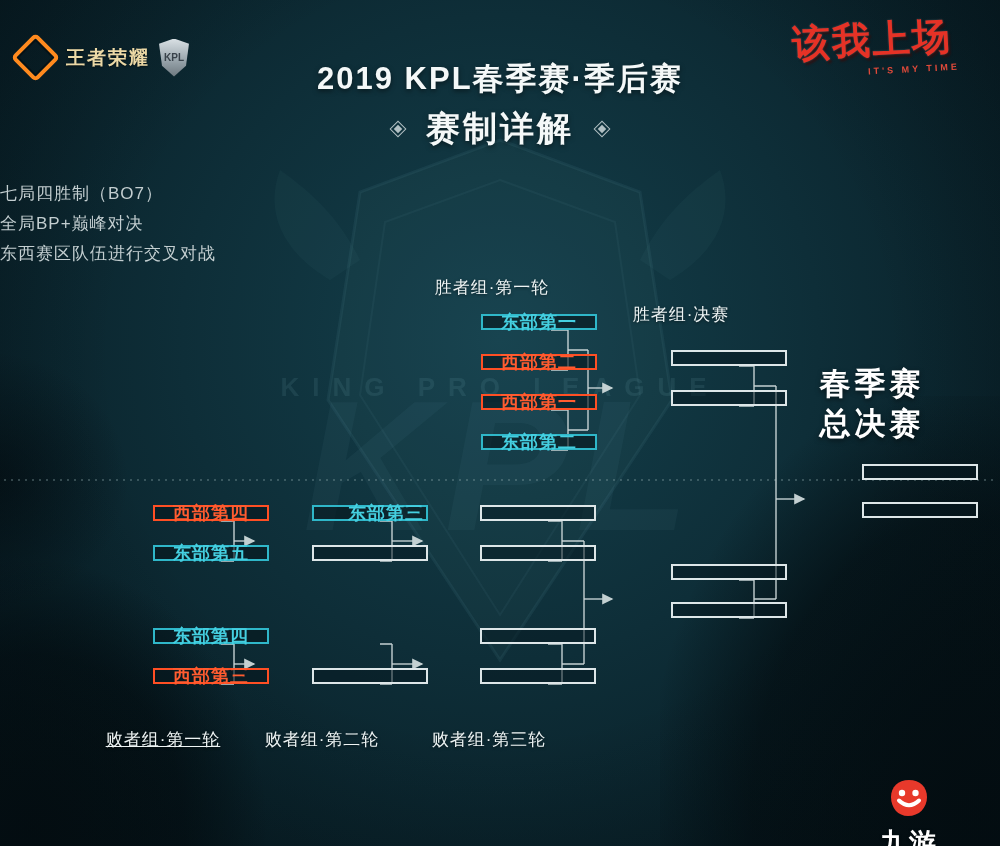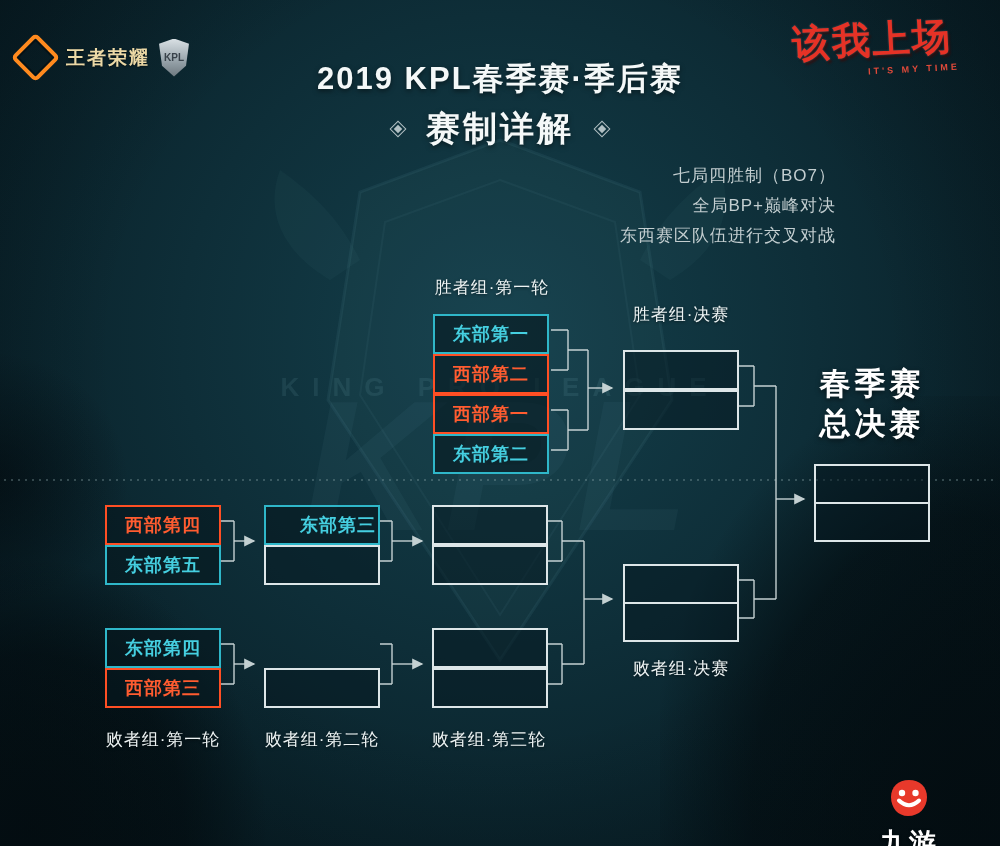--- a/index.html
+++ b/index.html
@@ -41,29 +41,29 @@
     text-shadow:0 0 2px rgba(255,255,255,0.25), 2px 3px 2px rgba(60,8,6,0.55);}
   .slogan-sub{position:absolute;left:868px;top:64px;z-index:6;transform:rotate(-3deg);
     font-size:9px;letter-spacing:3px;color:#e04a3a;font-weight:bold;}
   .title{position:absolute;left:0;top:58px;width:1000px;text-align:center;z-index:6;
     font-size:31px;font-weight:bold;color:#f4f8f8;letter-spacing:2px;text-shadow:0 2px 5px rgba(0,0,0,.5);}
   .subtitle-row{position:absolute;left:0;top:106px;width:1000px;z-index:6;
     display:flex;align-items:center;justify-content:center;gap:22px;}
   .subtitle{font-size:34px;font-weight:bold;color:#f4f8f8;letter-spacing:3px;text-shadow:0 2px 5px rgba(0,0,0,.5);}
   .orn{width:10px;height:10px;border:1px solid #cfdadc;transform:rotate(45deg);position:relative;opacity:.85;}
   .orn::after{content:"";position:absolute;inset:2px;background:#cfdadc;}
-  .rules{position:absolute;left:0;top:161px;width:836px;text-align:right;z-index:6;
+  .rules{position:absolute;left:0;top:179px;width:836px;text-align:left;z-index:6;
     font-size:17px;color:#c3ced0;line-height:30px;letter-spacing:1px;}
   
   .connectors{position:absolute;left:0;top:0;z-index:3;pointer-events:none;}
   .lines path{stroke:#cdd9da;stroke-width:1.4;fill:none;opacity:.95;}
   .dotted{stroke:#93abb0;stroke-width:1.6;stroke-dasharray:2 5;opacity:.45;fill:none;}
-  .box{position:absolute;z-index:5;width:116px;height:40px;box-sizing:border-box;border:2px solid;
+  .box{position:absolute;z-index:5;width:116px;height:16px;box-sizing:border-box;border:2px solid;
     display:flex;align-items:center;justify-content:center;
-    font-size:18px;font-weight:bold;letter-spacing:1px;background:rgba(6,24,31,0.62);}
+    font-size:18px;font-weight:bold;letter-spacing:1px;background:rgba(6,24,31,0.62);margin-left:48px;}
   .box.east{border-color:#2fb7c9;color:#45cfe0;}
   .box.west{border-color:#ff4f24;color:#ff5c30;}
   .box.empty{border-color:#dde6e8;background:rgba(6,24,31,0.5);}
   .blabel{position:absolute;z-index:6;font-size:17px;color:#eef4f4;letter-spacing:1px;text-align:center;
     text-shadow:0 1px 3px rgba(0,0,0,.5);}
   .grand{position:absolute;left:800px;top:364px;width:144px;z-index:6;text-align:center;
     font-size:31px;font-weight:bold;color:#ffffff;letter-spacing:4px;line-height:40px;
     text-shadow:0 2px 5px rgba(0,0,0,.55);}
   
   .footer-brand{position:absolute;left:880px;top:778px;z-index:6;display:flex;align-items:center;gap:7px;flex-direction:column;}
@@ -135,22 +135,21 @@
       <path d="M392,664 H422" marker-end="url(#arr)"></path>
       <path d="M548,521 H562 M548,561 H562 M562,521 V561"></path>
       <path d="M548,644 H562 M548,684 H562 M562,644 V684"></path>
       <path d="M562,541 H584 M562,664 H584 M584,541 V664"></path>
       <path d="M584,599 H612" marker-end="url(#arr)"></path>
     </g>
   </svg>
 
   <div class="blabel" style="left:403px;top:276px;width:178px;">胜者组·第一轮</div>
   <div class="blabel" style="left:593px;top:303px;width:176px;">胜者组·决赛</div>
-  <div class="blabel" style="left:593px;top:657px;width:176px;">败者组·决赛</div>
-  <div class="blabel" style="left:75px;top:728px;width:176px;">败者组·第一轮</div>
+  <div class="blabel" style="left:75px;top:728px;width:176px;text-decoration:underline;">败者组·第一轮</div>
   <div class="blabel" style="left:401px;top:728px;width:176px;">败者组·第三轮</div>
   <div class="blabel" style="left:234px;top:728px;width:176px;">败者组·第二轮</div>
 
   <div class="grand">
     <div>春季赛</div>
     <div>总决赛</div>
   </div>
 
   <div class="box east" style="left:433px;top:314px;">东部第一</div>
   <div class="box west" style="left:433px;top:354px;">西部第二</div>

